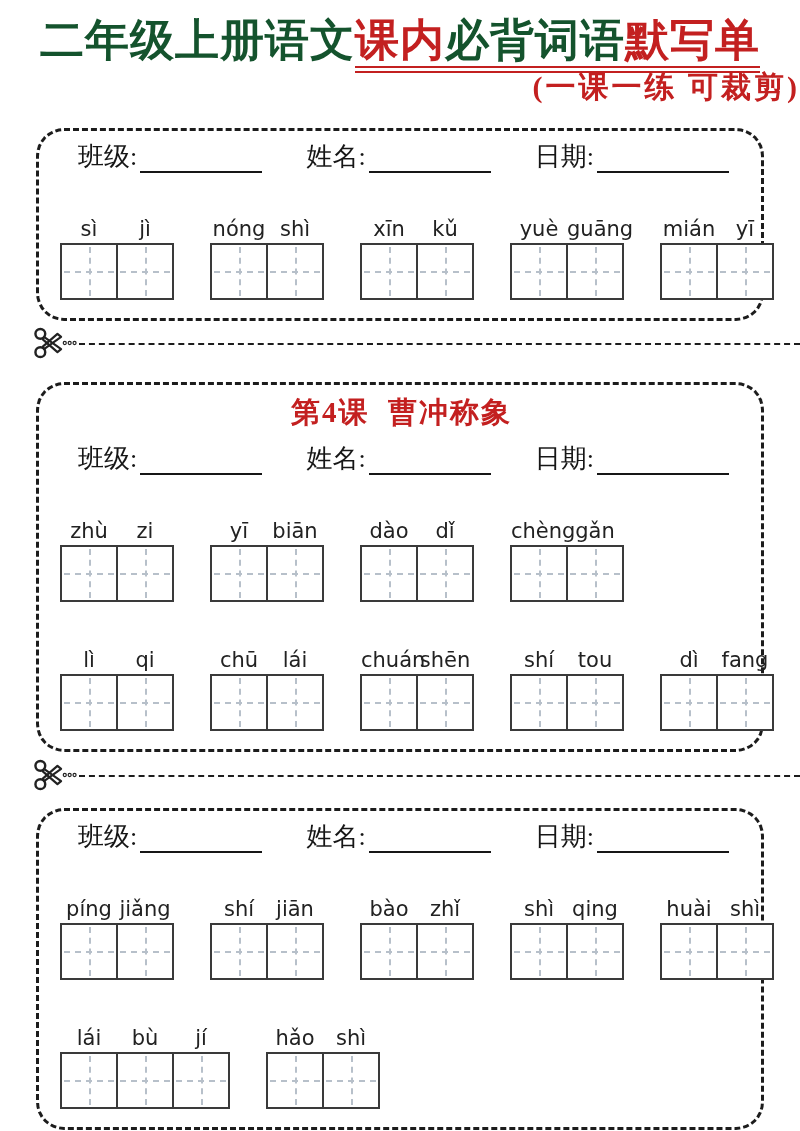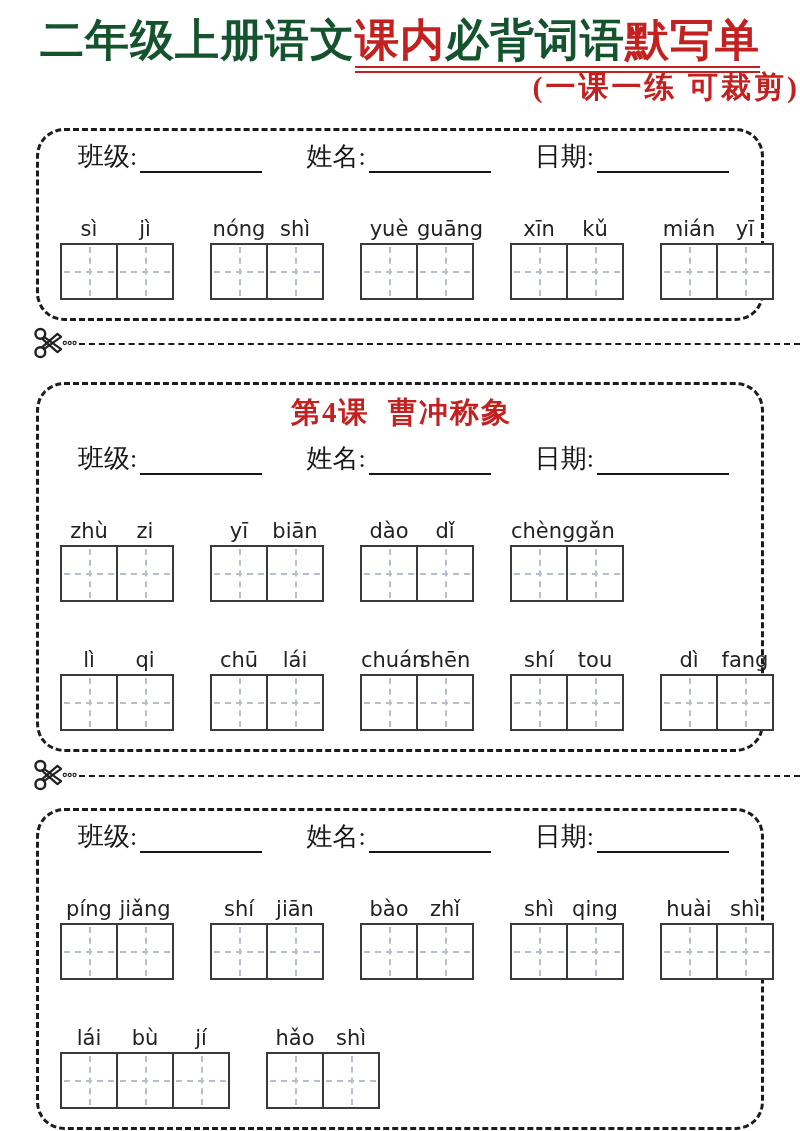--- a/index.html
+++ b/index.html
@@ -181,29 +181,29 @@
               <div class="cell"></div>
             </div></div>
           <div class="word-group"><div class="pinyin">
               <span>nóng</span>
               <span>shì</span>
             </div><div class="cells">
               <div class="cell"></div>
               <div class="cell"></div>
             </div></div>
           <div class="word-group"><div class="pinyin">
+              <span>xīn</span>
+              <span>kǔ</span>
+            </div><div class="cells">
+              <div class="cell"></div>
+              <div class="cell"></div>
+            </div></div>
+          <div class="word-group"><div class="pinyin">
               <span>yuè</span>
               <span>guāng</span>
-            </div><div class="cells">
-              <div class="cell"></div>
-              <div class="cell"></div>
-            </div></div>
-          <div class="word-group"><div class="pinyin">
-              <span>xīn</span>
-              <span>kǔ</span>
             </div><div class="cells">
               <div class="cell"></div>
               <div class="cell"></div>
             </div></div>
           <div class="word-group"><div class="pinyin">
               <span>mián</span>
               <span>yī</span>
             </div><div class="cells">
               <div class="cell"></div>
               <div class="cell"></div>

